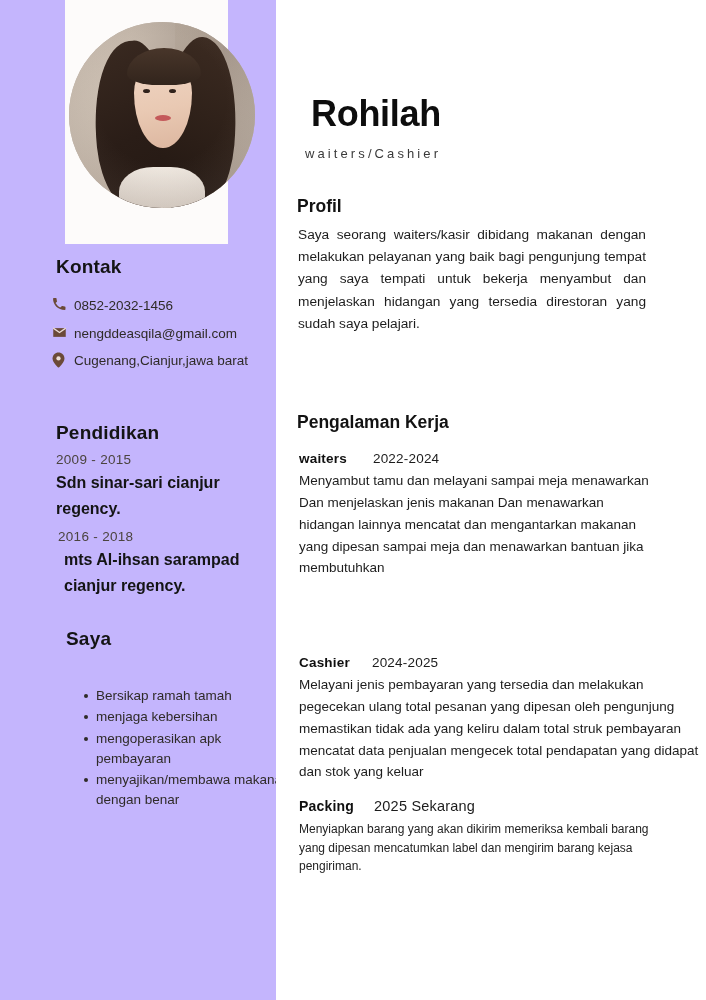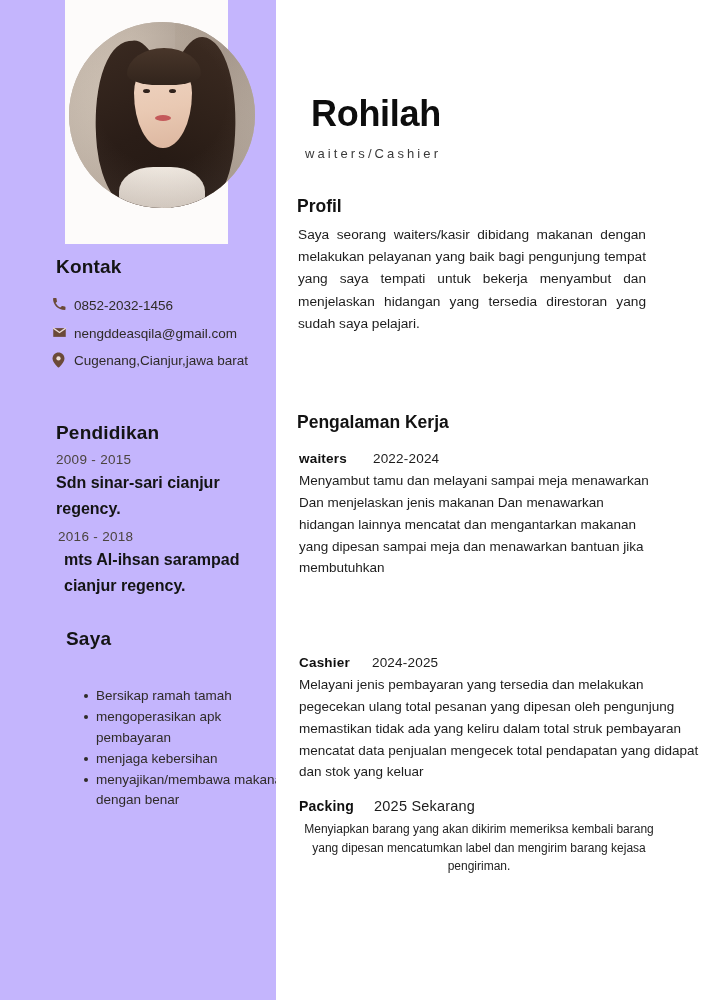--- a/index.html
+++ b/index.html
@@ -272,21 +272,20 @@
 
   #job-cashier .job-dates { margin-left: 22px; }
 
   #job-packing .job-header { margin-bottom: 6px; }
   #job-packing .job-title { font-size: 14px; }
   #job-packing .job-dates { font-size: 14.5px; margin-left: 20px; }
   #job-packing .job-desc {
     font-size: 12px;
     line-height: 1.55;
     color: #232323;
-    text-align: center;
   }
 </style>
 </head>
 <body>
 
 <div id="page">
 
   <div id="sidebar">
 
     <div id="photo-band"></div>
@@ -351,22 +350,22 @@
       <div class="edu-entry indent">
         <div class="edu-date">2016 - 2018</div>
         <div class="edu-school">mts Al-ihsan sarampad cianjur regency.</div>
       </div>
     </div>
 
     <div id="skill-heading" class="side-heading">Saya</div>
 
     <ul id="skill-list">
       <li>Bersikap ramah tamah</li>
+      <li>menjaga kebersihan</li>
       <li>mengoperasikan apk pembayaran</li>
-      <li>menjaga kebersihan</li>
       <li>menyajikan/membawa makanan dengan benar</li>
     </ul>
   </div>
 
   <div id="main">
     <div id="name">Rohilah</div>
     <div id="role">waiters/Cashier</div>
   </div>
 
   <div id="profil-heading" class="main-heading">Profil</div>

